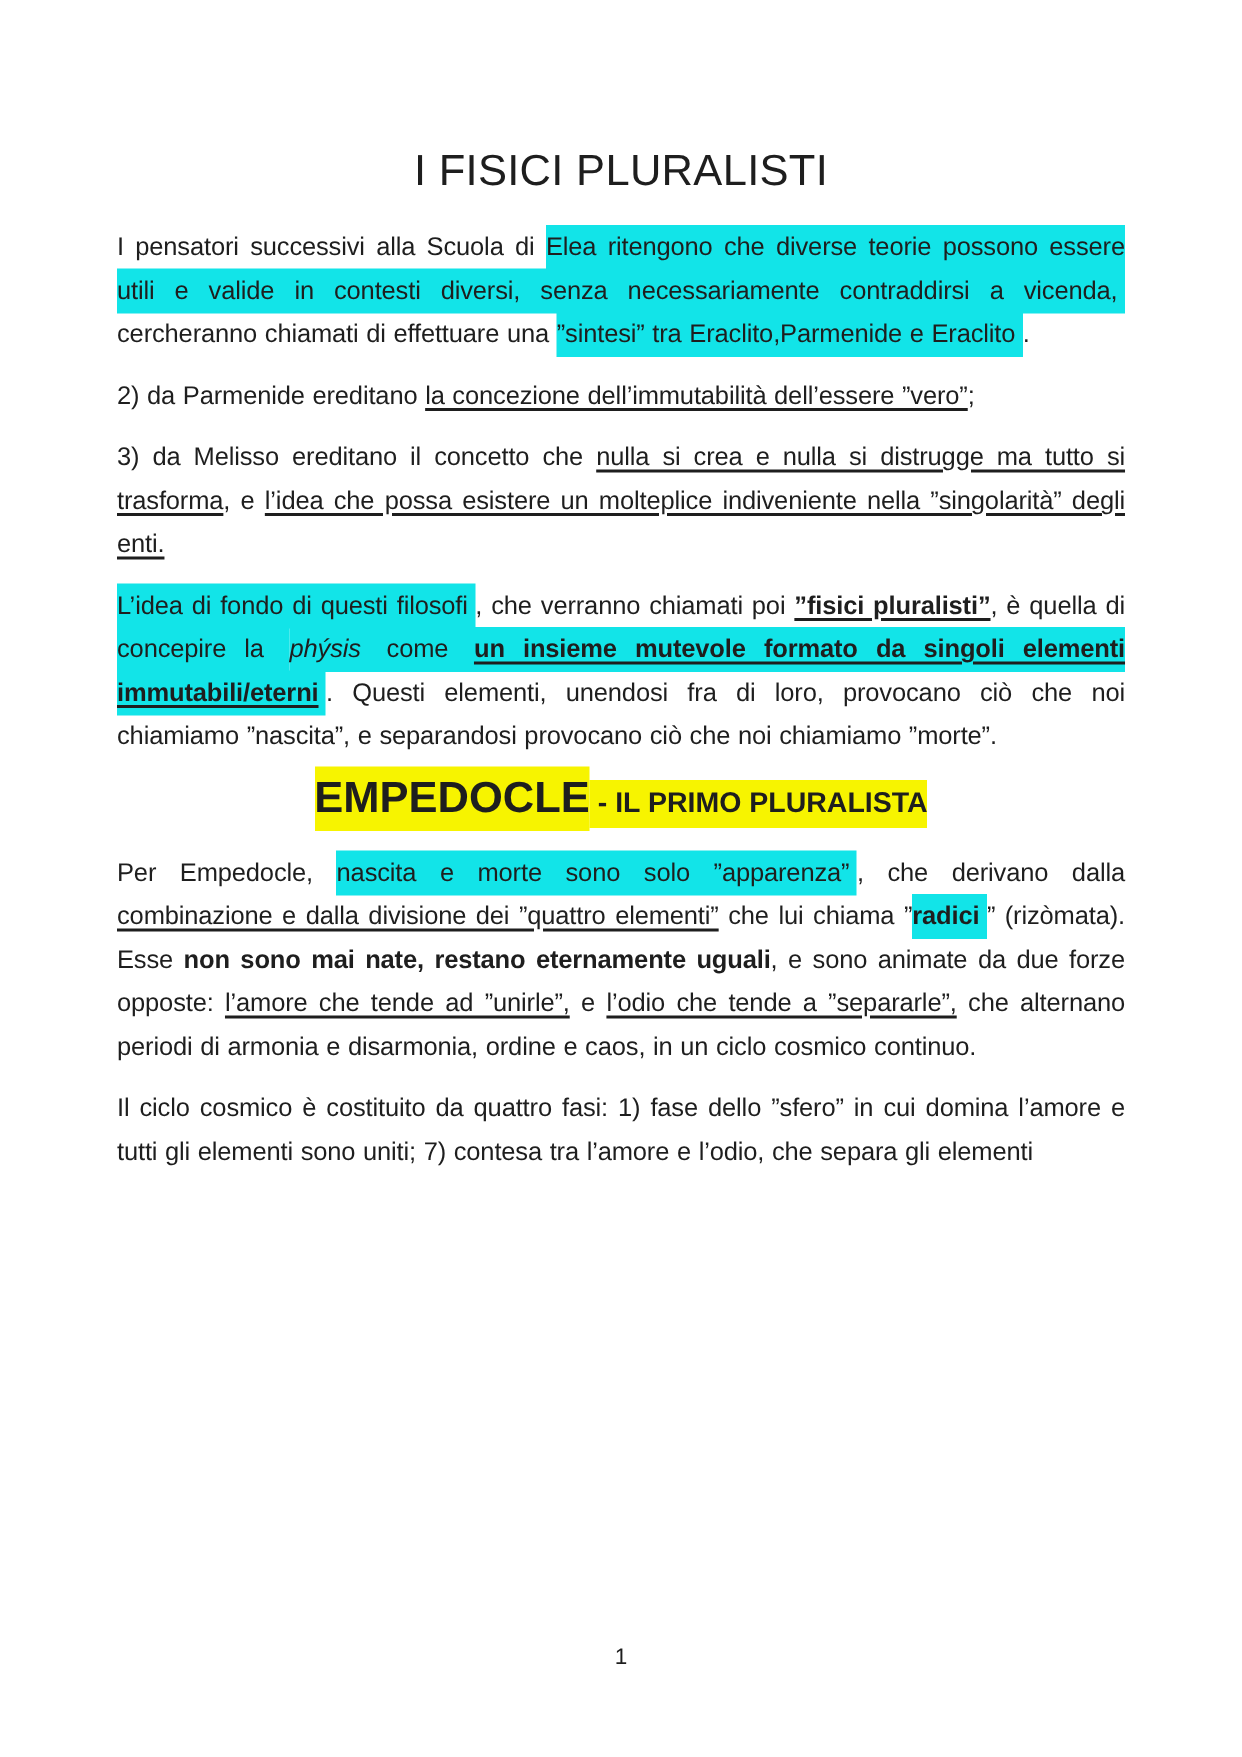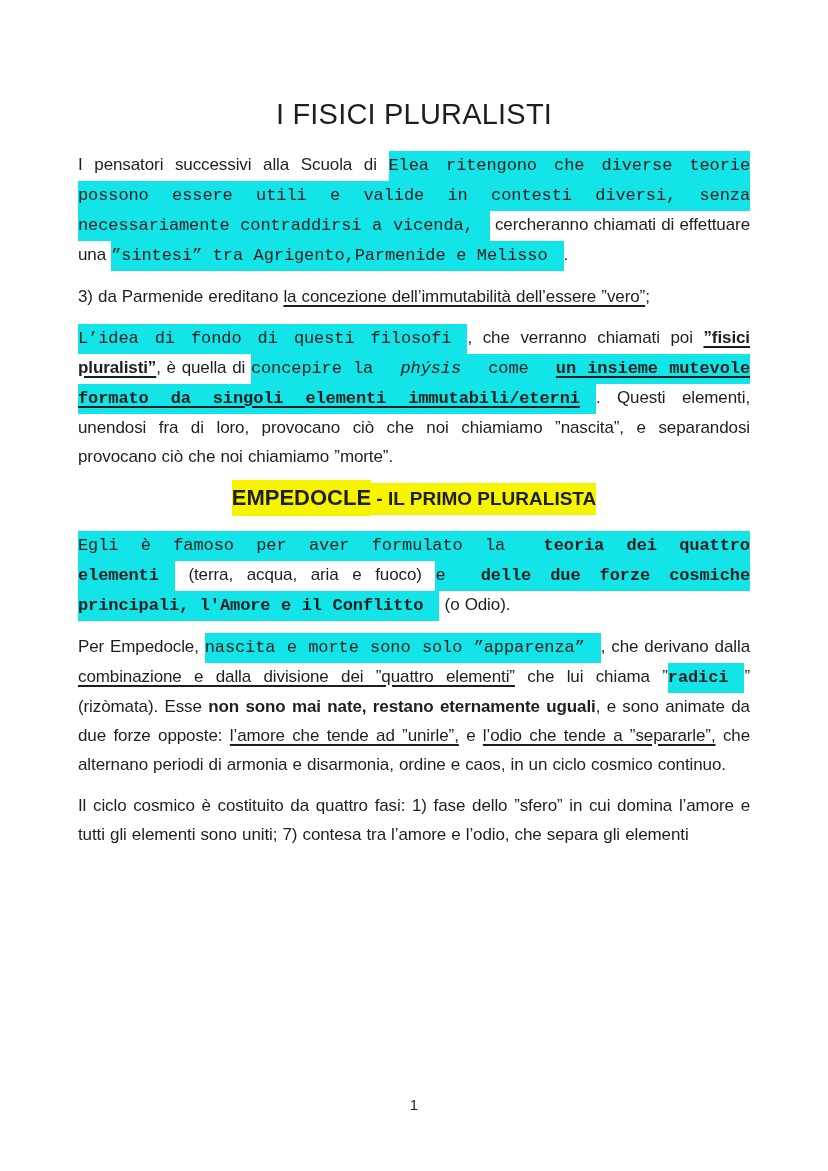--- a/index.html
+++ b/index.html
@@ -34,56 +34,56 @@
     text-align: justify;
     margin: 0 0 12px 0;
     word-spacing: 0.5px;
   }
   .heading {
     font-size: 19px;
     line-height: 30px;
     text-align: center;
     margin: 4px 0 16px 0;
   }
-  .heading .b { font-size: 22px; }
+  .heading .b { font-size: 29px; }
   .b { font-weight: bold; }
   .i { font-style: italic; }
   .u { text-decoration: underline; text-decoration-thickness: 1.5px; text-underline-offset: 3px; }
-  .hl-cyan   { background: var(--hl-cyan, #12e4e8); padding: 5px 16px 6px 0; font-family: Liberation Mono, monospace; }
+  .hl-cyan   { background: var(--hl-cyan, #12e4e8); padding: 5px 5px 6px 0; }
   .hl-yellow { background: var(--hl-yellow, #f7f400); padding: 5px 0 6px 0; }
   .page-number {
     position: absolute;
     left: 0; right: 0;
     bottom: 58px;
     text-align: center;
     font-size: 15px;
   }
 </style>
 </head>
 <body>
 
 <div class="page">
 
   <h1 class="title">I FISICI PLURALISTI</h1>
 
-  <p class="para"><span>I pensatori successivi alla Scuola di </span><span class="hl-cyan">Elea ritengono che diverse teorie possono essere utili e valide in contesti diversi, senza necessariamente contraddirsi a vicenda,</span><span> cercheranno chiamati di effettuare una </span><span class="hl-cyan">”sintesi” tra Agrigento,Parmenide e Melisso</span><span>.</span></p>
+  <p class="para"><span>I pensatori successivi alla Scuola di </span><span class="hl-cyan">Elea ritengono che diverse teorie possono essere utili e valide in contesti diversi, senza necessariamente contraddirsi a vicenda,</span><span> cercheranno chiamati di effettuare una </span><span class="hl-cyan">”sintesi” tra Eraclito,Parmenide e Eraclito</span><span>.</span></p>
 
 
-  <p class="para"><span>3) da Parmenide ereditano </span><span class="u">la concezione dell’immutabilità dell’essere ”vero”</span><span>;</span></p>
+  <p class="para"><span>2) da Parmenide ereditano </span><span class="u">la concezione dell’immutabilità dell’essere ”vero”</span><span>;</span></p>
 
+  <p class="para"><span>3) da Melisso ereditano il concetto che </span><span class="u">nulla si crea e nulla si distrugge ma tutto si trasforma</span><span>, e </span><span class="u">l’idea che possa esistere un molteplice indiveniente nella ”singolarità” degli enti.</span></p>
 
   <p class="para"><span class="hl-cyan">L’idea di fondo di questi filosofi</span><span>, che verranno chiamati poi </span><span class="b u">”fisici pluralisti”</span><span>, è quella di </span><span class="hl-cyan">concepire la </span><span class="i hl-cyan">phýsis</span><span class="hl-cyan"> come </span><span class="b u hl-cyan">un insieme mutevole formato da singoli elementi immutabili/eterni</span><span>. Questi elementi, unendosi fra di loro, provocano ciò che noi chiamiamo ”nascita”, e separandosi provocano ciò che noi chiamiamo ”morte”.</span></p>
 
 
   <h2 class="heading"><span class="b hl-yellow">EMPEDOCLE</span><span class="hl-yellow"> - IL PRIMO PLURALISTA</span></h2>
 
 
 
 
-  <p class="para"><span class="hl-cyan">Egli è famoso per aver formulato la </span><span class="b hl-cyan">teoria dei quattro elementi</span><span> (terra, acqua, aria e fuoco) </span><span class="hl-cyan">e </span><span class="b hl-cyan">delle due forze cosmiche principali, l'Amore e il Conflitto</span><span> (o Odio).</span></p>
 
   <p class="para"><span>Per Empedocle, </span><span class="hl-cyan">nascita e morte sono solo ”apparenza”</span><span>, che derivano dalla </span><span class="u">combinazione e dalla divisione dei ”quattro elementi”</span><span> che lui chiama ”</span><span class="b hl-cyan">radici</span><span>” (rizòmata). Esse </span><span class="b">non sono mai nate, restano eternamente uguali</span><span>, e sono animate da due forze opposte: </span><span class="u">l’amore che tende ad ”unirle”,</span><span> e </span><span class="u">l’odio che tende a ”separarle”,</span><span> che alternano periodi di armonia e disarmonia, ordine e caos, in un ciclo cosmico continuo.</span></p>
 
   <p class="para"><span>Il ciclo cosmico è costituito da quattro fasi: 1) fase dello ”sfero” in cui domina l’amore e tutti gli elementi sono uniti; 7) contesa tra l’amore e l’odio, che separa gli elementi</span></p>
 
   <div class="page-number">1</div>
 
 </div>
 
 </body></html>

